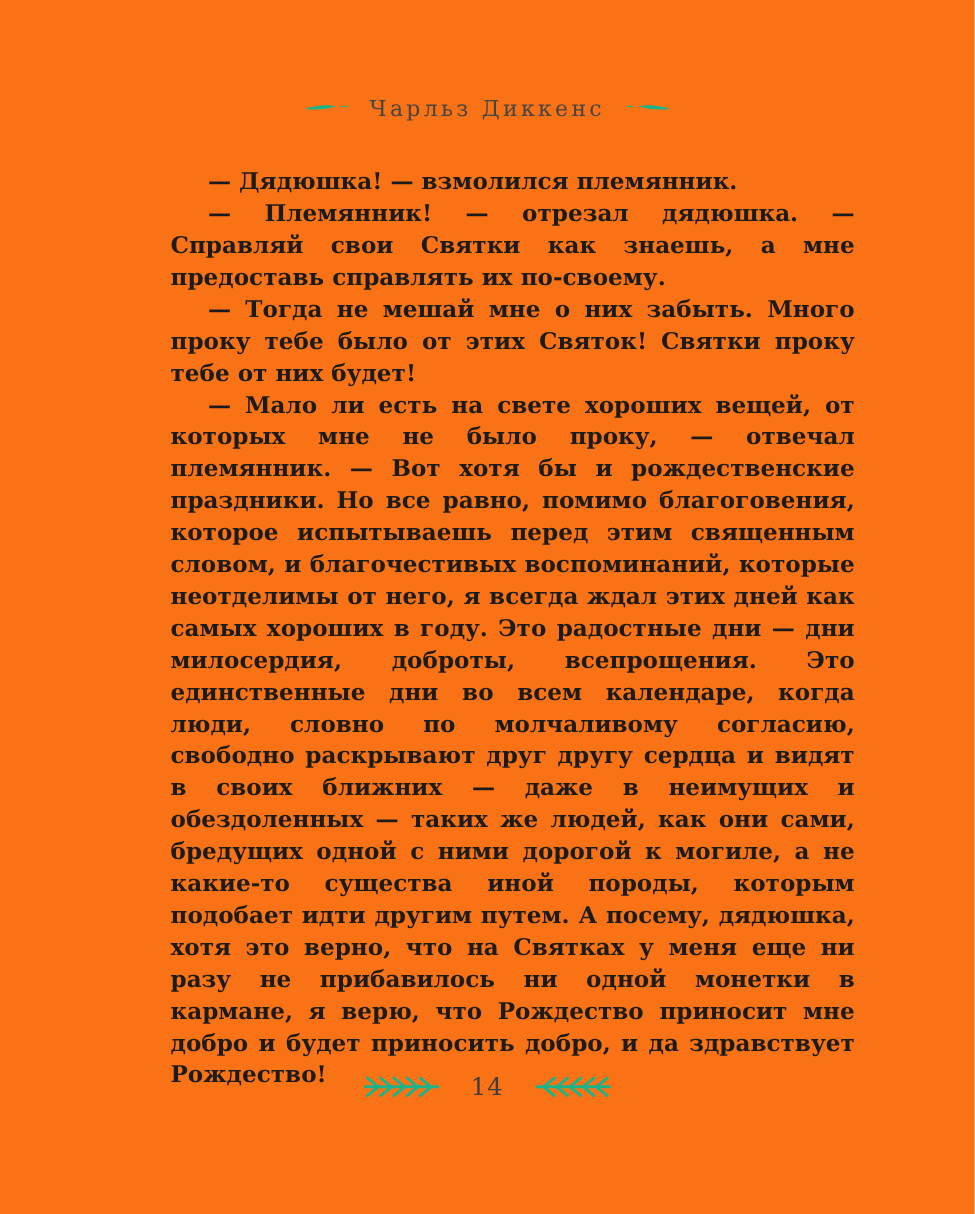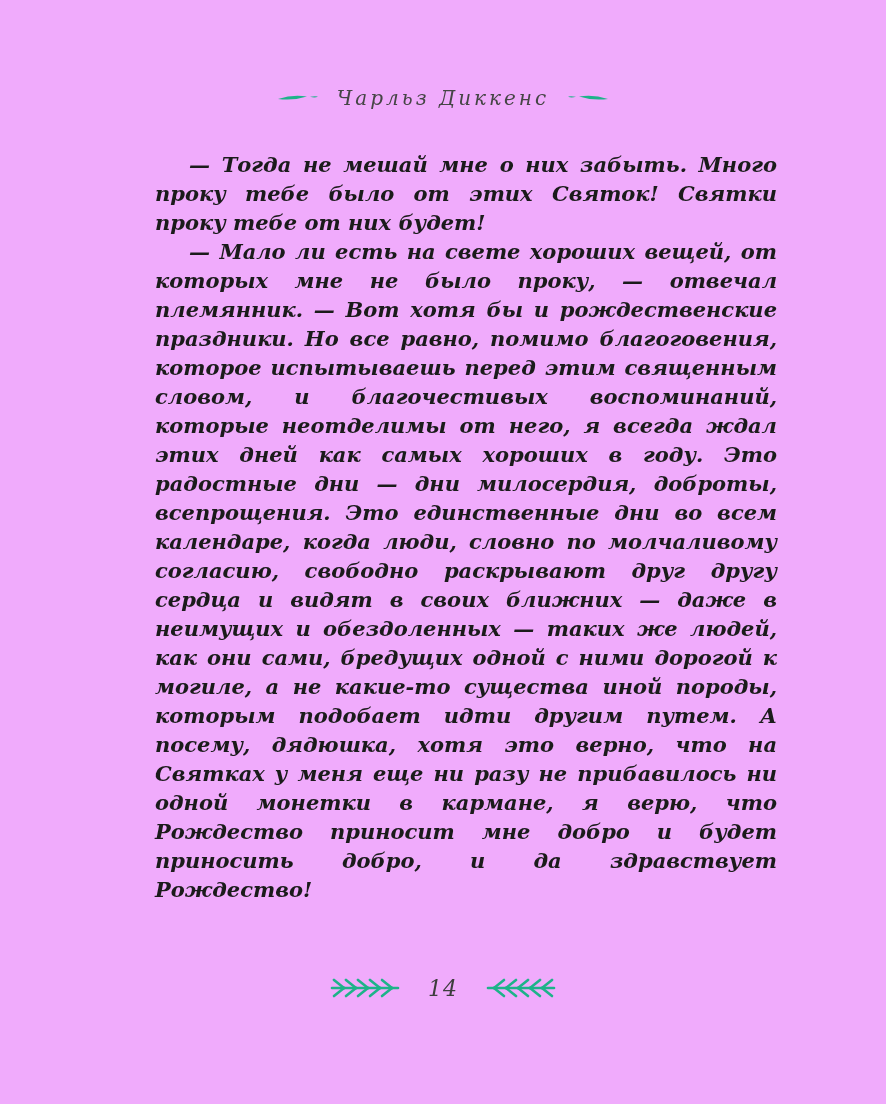--- a/index.html
+++ b/index.html
@@ -11,22 +11,21 @@
     width: 886px;
     height: 1104px;
     position: relative;
     font-family: "DejaVu Serif", "Liberation Serif", serif;
     color: #1c1c1c;
     overflow: hidden;
   }
   .page {
     position: absolute;
     inset: 0;
-    background: #f0abfc;
-    font-style: italic;
+    background: #f97316;
   }
 
   
   .header {
     position: absolute;
     top: 86px;
     left: 0;
     width: 100%;
     display: flex;
     align-items: center;
@@ -103,20 +102,22 @@
     <span class="author-name">Чарльз Диккенс</span>
     <span class="dash-ornament">
       <svg width="42" height="12" viewBox="0 0 42 12">
         <path d="M41,7 Q26,2 12,4.5 Q26,9 41,7 Z" fill="#1db389"></path>
         <path d="M9,4.8 Q4,3.6 1,4.6 Q4,6.4 9,4.8 Z" fill="#1db389"></path>
       </svg>
     </span>
   </div>
 
   <div class="body-text">
+      <p>— Дядюшка! — взмолился племянник.</p>
+      <p>— Племянник! — отрезал дядюшка. — Справляй свои Святки как знаешь, а мне предоставь справлять их по-своему.</p>
       <p>— Тогда не мешай мне о них забыть. Много проку тебе было от этих Святок! Святки проку тебе от них будет!</p>
       <p>— Мало ли есть на свете хороших вещей, от которых мне не было проку, — отвечал племянник. — Вот хотя бы и рождественские праздники. Но все равно, помимо благоговения, которое испытываешь перед этим священным словом, и благочестивых воспоминаний, которые неотделимы от него, я всегда ждал этих дней как самых хороших в году. Это радостные дни — дни милосердия, доброты, всепрощения. Это единственные дни во всем календаре, когда люди, словно по молчаливому согласию, свободно раскрывают друг другу сердца и видят в своих ближних — даже в неимущих и обездоленных — таких же людей, как они сами, бредущих одной с ними дорогой к могиле, а не какие-то существа иной породы, которым подобает идти другим путем. А посему, дядюшка, хотя это верно, что на Святках у меня еще ни разу не прибавилось ни одной монетки в кармане, я верю, что Рождество приносит мне добро и будет приносить добро, и да здравствует Рождество!</p>
     </div>
 
   <div class="footer">
     <span class="branch-ornament">
       <svg width="72" height="26" viewBox="0 0 72 26">
         <g stroke="#1db389" stroke-width="2.6" stroke-linecap="round" fill="none">
           <line x1="2" y1="13" x2="68" y2="13"></line>
           <line x1="14" y1="13" x2="4" y2="5"></line>

